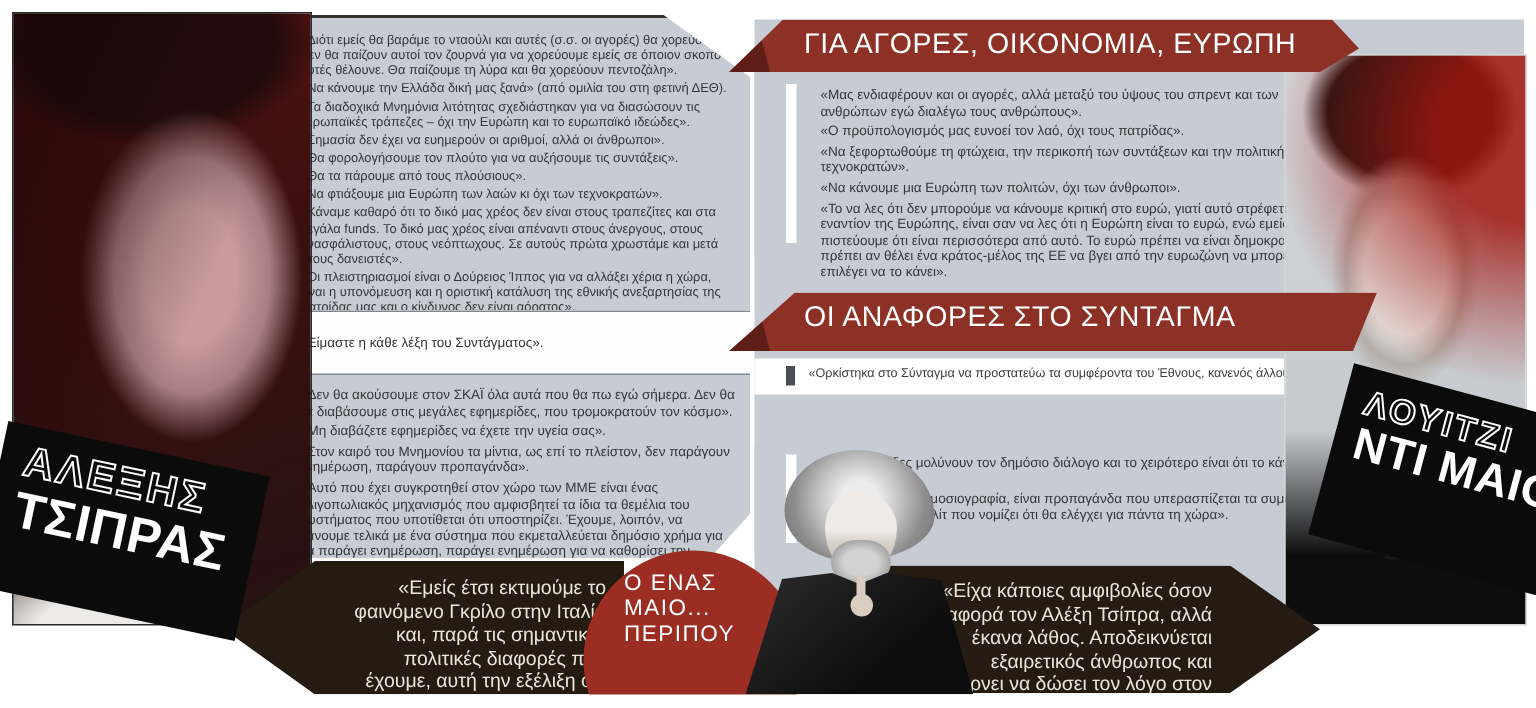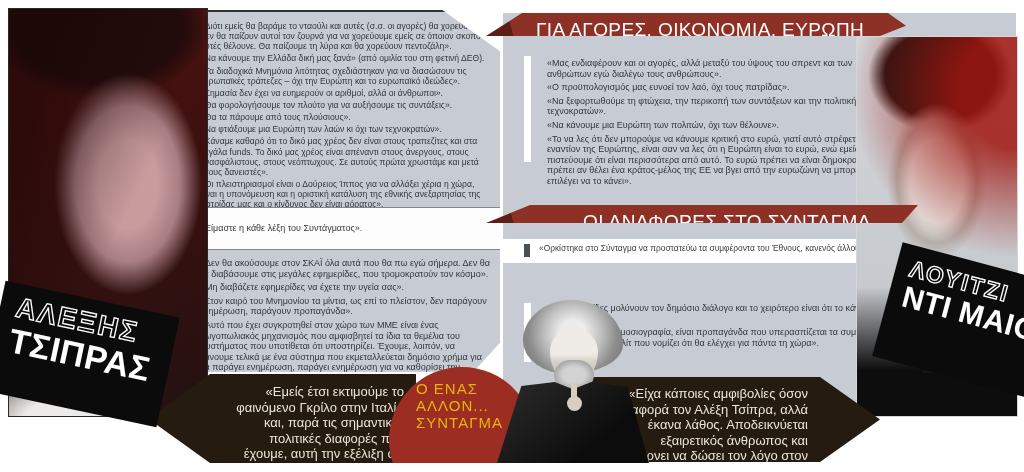--- a/index.html
+++ b/index.html
@@ -45,24 +45,24 @@
   .r1{left:503px;top:48px;width:402px;height:124px;padding:10px 8px 0 44px;}
   .band-right{position:absolute;left:503px;top:239px;width:412px;height:24px;background:#fff;z-index:1;
     box-sizing:border-box;padding:5px 8px 0 36px;}
   .band-right::before{content:"";position:absolute;left:21px;top:5px;width:6px;height:13px;background:#4a4e55;}
   .r2{left:503px;top:295px;width:402px;height:77px;padding:8px 8px 0 44px;}
 
   
   .hdr{position:absolute;z-index:4;color:#fff;font-size:19px;letter-spacing:.4px;
     line-height:34px;box-sizing:border-box;padding-left:50px;white-space:nowrap;
     background:linear-gradient(75deg,#5e1e16 0 26px,#8d3126 27px);}
-  .h1{left:486px;top:13px;width:420px;height:23px;
+  .h1{left:486px;top:13px;width:420px;height:35px;
     clip-path:polygon(36px 0,calc(100% - 18px) 0,100% 55%,calc(100% - 26px) 100%,0 100%);}
-  .h2{left:486px;top:205px;width:432px;height:18px;
-    clip-path:polygon(44px 0,100% 0,calc(100% - 16px) 100%,0 100%);text-align:center;}
+  .h2{left:486px;top:195px;width:432px;height:39px;
+    clip-path:polygon(44px 0,100% 0,calc(100% - 16px) 100%,0 100%);}
   .h3{left:486px;top:262px;width:200px;height:33px;
     clip-path:polygon(40px 0,calc(100% - 22px) 0,100% 100%,0 100%);}
 
   
   .q{margin:0 0 3px 0;font-size:9px;line-height:1.18;color:#33363a;}
   .panel1 .q{font-size:8.6px;margin-bottom:2px;}
   .band-left .q{margin:0;font-size:9px;}
   .band-right .q{margin:0;font-size:8.4px;color:#3a3d41;}
 
   
@@ -70,21 +70,21 @@
   .box-left{left:148px;top:374px;width:268px;height:89px;padding:10px 12px 0 78px;
     clip-path:polygon(62px 0,100% 0,100% 100%,62px 100%,0 50%);}
   .box-right{left:588px;top:377px;width:292px;height:85px;padding:9px 72px 0 14px;text-align:center;
     clip-path:polygon(0 0,calc(100% - 60px) 0,100% 50%,calc(100% - 60px) 100%,0 100%);}
   .dq{margin:0;font-size:13px;line-height:1.2;text-align:right;}
   .cap{margin:4px 0 0 0;font-size:7px;line-height:1.25;font-style:italic;font-weight:bold;color:#b59a5e;}
 
   
   .badge{position:absolute;left:389px;top:367px;width:146px;height:146px;border-radius:50%;
     background:#9c2d23;z-index:5;box-sizing:border-box;padding:13px 0 0 27px;}
-  .badge div{font-size:15px;line-height:1.14;letter-spacing:1px;color:#eab308;}
+  .badge div{font-size:15px;line-height:1.14;letter-spacing:1px;color:#ffffff;}
 
   
   .grillo{position:absolute;left:497px;top:298px;width:152px;height:165px;z-index:6;}
   .grillo .hair{position:absolute;left:26px;top:2px;width:100px;height:74px;
     border-radius:48% 52% 55% 45%/55% 60% 40% 45%;
     background:radial-gradient(circle at 50% 45%, #ececec 0 20%, #bdbdbd 45%, #8c8c8c 68%, #6f6f6f 100%);}
   .grillo .face{position:absolute;left:53px;top:30px;width:48px;height:56px;
     border-radius:46% 54% 50% 50%/42% 42% 58% 58%;
     background:linear-gradient(#efece7 0 45%, #d8d2c9 60%, #b6aea1 100%);}
   .grillo .beard{position:absolute;left:57px;top:62px;width:40px;height:30px;border-radius:50%/60%;
@@ -148,21 +148,21 @@
   </div>
 
   <div class="hdr h1">ΓΙΑ ΑΓΟΡΕΣ, ΟΙΚΟΝΟΜΙΑ, ΕΥΡΩΠΗ</div>
   <div class="hdr h2">ΟΙ ΑΝΑΦΟΡΕΣ ΣΤΟ ΣΥΝΤΑΓΜΑ</div>
 
   <div class="rsec r1">
     <div class="bar"></div>
     <p class="q">«Μας ενδιαφέρουν και οι αγορές, αλλά μεταξύ του ύψους του σπρεντ και των ανθρώπων εγώ διαλέγω τους ανθρώπους».</p>
     <p class="q">«Ο προϋπολογισμός μας ευνοεί τον λαό, όχι τους πατρίδας».</p>
     <p class="q">«Να ξεφορτωθούμε τη φτώχεια, την περικοπή των συντάξεων και την πολιτική των τεχνοκρατών».</p>
-    <p class="q">«Να κάνουμε μια Ευρώπη των πολιτών, όχι των θέλουνε».</p>
+    <p class="q">«Να κάνουμε μια Ευρώπη των πολιτών, όχι των άνθρωποι».</p>
     <p class="q">«Το να λες ότι δεν μπορούμε να κάνουμε κριτική στο ευρώ, γιατί αυτό στρέφεται εναντίον της Ευρώπης, είναι σαν να λες ότι η Ευρώπη είναι το ευρώ, ενώ εμείς πιστεύουμε ότι είναι περισσότερα από αυτό. Το ευρώ πρέπει να είναι δημοκρατικό και πρέπει αν θέλει ένα κράτος-μέλος της ΕΕ να βγει από την ευρωζώνη να μπορεί να επιλέγει να το κάνει».</p>
   </div>
 
   <div class="band-right">
     <p class="q">«Ορκίστηκα στο Σύνταγμα να προστατεύω τα συμφέροντα του Έθνους, κανενός άλλου»</p>
   </div>
 
   <div class="rsec r2">
     <div class="bar"></div>
     <p class="q">«Οι εφημερίδες μολύνουν τον δημόσιο διάλογο και το χειρότερο είναι ότι το κάνουν με δημόσιο χρήμα».</p>
@@ -174,22 +174,22 @@
     <p class="cap">Τσίπρας το 2013, μετά τις πρώτες εκλογές στις οποίες συμμετείχε το Κίνημα 5 Αστέρων.</p>
   </div>
 
   <div class="dark box-right">
     <p class="dq">«Είχα κάποιες αμφιβολίες όσον αφορά τον Αλέξη Τσίπρα, αλλά έκανα λάθος. Αποδεικνύεται εξαιρετικός άνθρωπος και καταφέρνει να δώσει τον λόγο στον λαό της Ελλάδας».</p>
     <p class="cap">Μπέπε Γκρίλο, ιδρυτής και τέως επικεφαλής του Κινήματος 5 Αστέρων από όπου έχει αποχωρήσει. Τον απογοήτευσε η στροφή φιλίας τόσο του Τσίπρα, όσο και του πρώην κόμματός του, από τον πούρο αντιευρωπαϊσμό στις δηλώσεις παραμονής στην ευρωζώνη.</p>
   </div>
 
   <div class="badge">
     <div>Ο ΕΝΑΣ</div>
-    <div>ΑΛΛΟΝ...</div>
-    <div>ΣΥΝΤΑΓΜΑ</div>
+    <div>ΜΑΙΟ...</div>
+    <div>ΠΕΡΙΠΟΥ</div>
   </div>
 
   <div class="grillo">
     <div class="hair"></div>
     <div class="face"></div>
     <div class="beard"></div>
     <div class="body"></div>
     <div class="finger"></div>
     <div class="hand"></div>
   </div>

